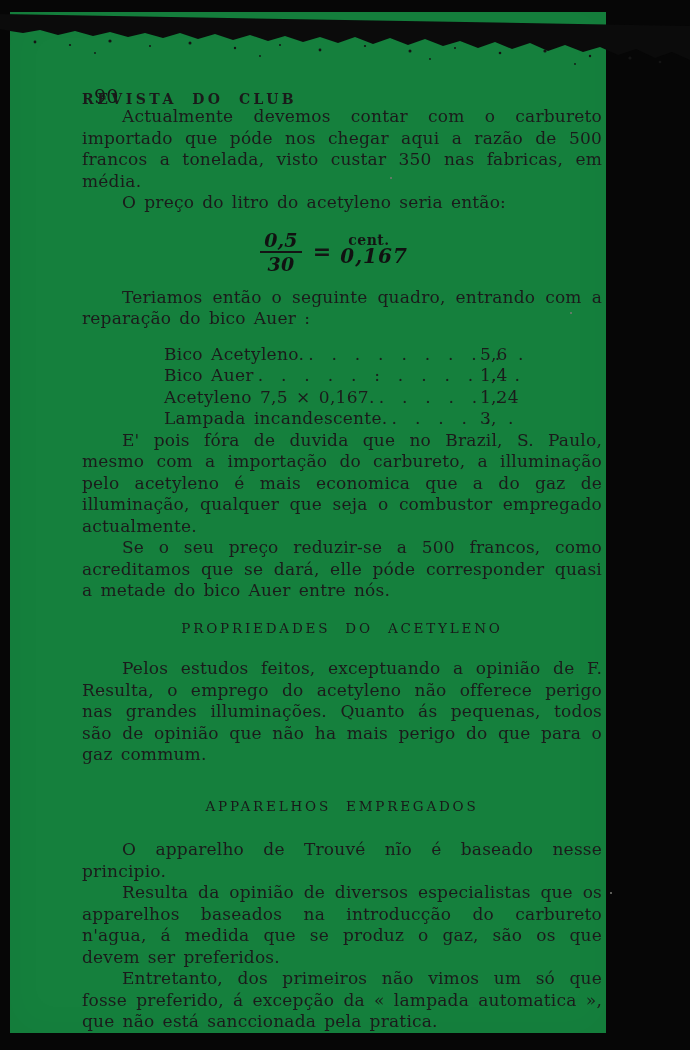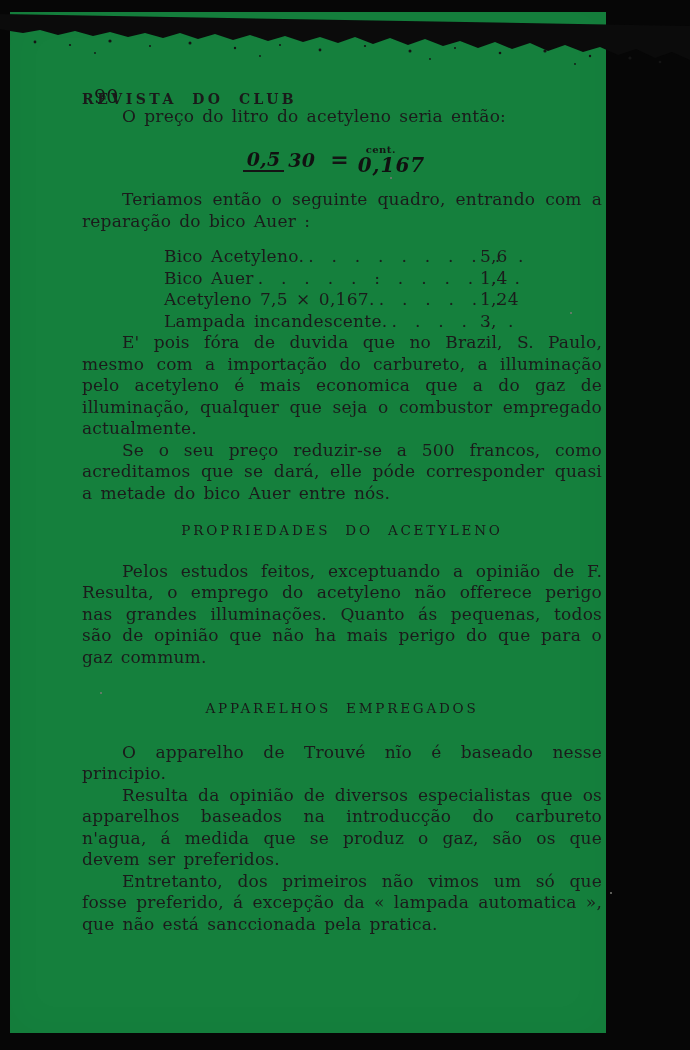--- a/index.html
+++ b/index.html
@@ -27,28 +27,28 @@
   }
   p.para{
     margin:0;text-align:justify;text-align-last:left;text-indent:40px;
   }
   .mt-first{margin-top:27px;}
   .mt-block{margin-top:14px;}
   .formula{
     margin:15px 0 12px 0;display:flex;justify-content:center;align-items:center;
     gap:11px;transform:translateX(-8px);
   }
-  .frac{display:inline-flex;flex-direction:row;align-items:center;
+  .frac{display:inline-flex;flex-direction:column;align-items:center;
     font-style:italic;font-weight:bold;font-size:19px;line-height:22px;color:#111;}
   .frac .num{padding:0 4px;border-bottom:2px solid #141414;}
   .frac .den{padding:0 4px;}
   .eq{font-size:22px;font-weight:bold;color:#141414;letter-spacing:-2px;}
   .result{position:relative;display:inline-block;padding-top:12px;}
   .result .sup{
-    position:absolute;top:-4px;left:8px;font-size:10px;font-style:normal;
+    position:absolute;top:-4px;left:8px;font-size:14px;font-style:normal;
     font-weight:bold;letter-spacing:0.5px;color:#141414;
   }
   .result .val{font-style:italic;font-weight:bold;font-size:20px;letter-spacing:1px;color:#111;}
   .quadro{margin:14px 0 0 82px;width:390px;}
   .qrow{position:relative;height:21.5px;white-space:nowrap;}
   .qrow .lbl{letter-spacing:0.3px;}
   .qrow .leader{letter-spacing:5px;margin-left:4px;color:#1b1b1b;}
   .qrow .val{position:absolute;left:316px;top:0;}
   .heading{
     margin:16px 0 19px 0;text-align:center;font-size:13.5px;font-weight:normal;
@@ -98,20 +98,21 @@
   <span class="speck" style="left:90px;top:680px;width:2px;height:2px;"></span>
   <span class="speck" style="left:600px;top:880px;width:2px;height:2px;"></span>
 
   <div class="content">
 
     <div class="running-header">
       <span class="pagenum">90</span>
       <span class="running-title">REVISTA DO CLUB</span>
     </div>
 
+    <p class="para mt-first">Actualmente devemos contar com o carbureto importado que póde nos chegar aqui a razão de 500 francos a tonelada, visto custar 350 nas fabricas, em média.</p>
     <p class="para">O preço do litro do acetyleno seria então:</p>
 
     <div class="formula">
       <span class="frac">
         <span class="num">0,5</span>
         <span class="den">30</span>
       </span>
       <span class="eq">=</span>
       <span class="result">
         <span class="sup">cent.</span>

